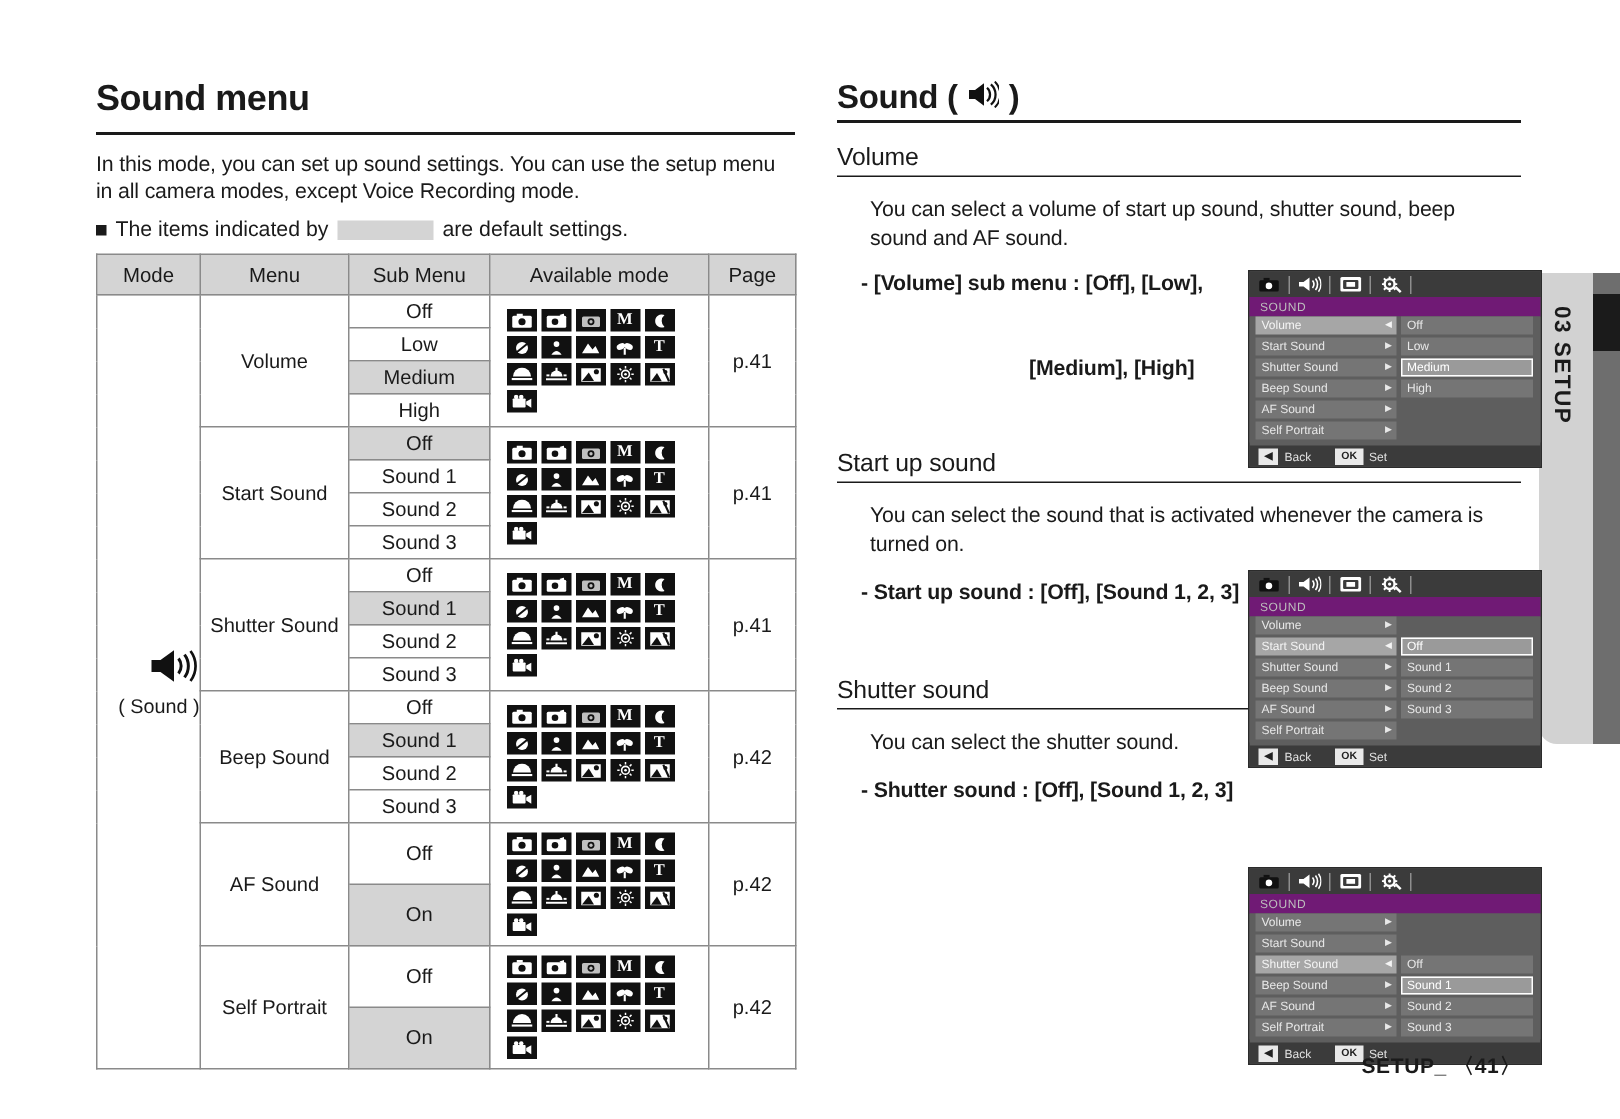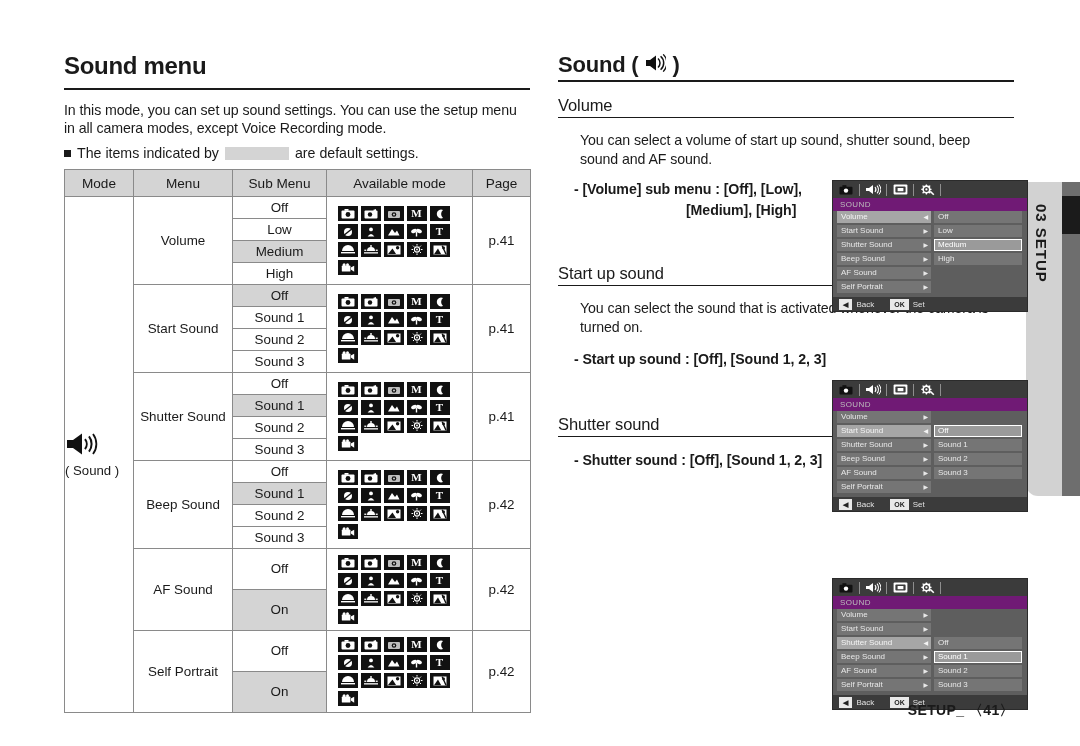--- a/index.html
+++ b/index.html
@@ -155,21 +155,21 @@
   td.page-cell {
     font-size: 13.6px;
     margin-left: 25px;
   }
   td.mode-cell {
     font-size: 13px;
   }
   .mode-cell-inner {
     display: flex;
     flex-direction: column;
-    align-items: flex-start;
+    align-items: flex-end;
     justify-content: center;
     gap: 2px;
   }
   .sound-spk {
     font-size: 26px;
     line-height: 26px;
   }
   .sound-label {
     font-size: 13.2px;
   }
@@ -241,20 +241,21 @@
   .dash-text {
     font-size: 14.2px;
     line-height: 21px;
     margin: 10px 0 0 16px;
     letter-spacing: -0.1px;
     font-weight: bold;
   }
   .dash-text .indent2 {
     display: block;
     padding-left: 112px;
+    margin-top: 36px;
   }
 
   
   .lcd {
     width: 196px;
     border: 1.5px solid #2b2b2b;
     background: #5e5e5e;
     box-sizing: border-box;
     padding: 0;
     font-family: "Liberation Sans", sans-serif;
@@ -1134,20 +1135,21 @@
 
   <h3 class="sub-title" style="margin-top:43px;">Start up sound</h3>
   <div class="sub-rule"></div>
   <p class="body-text" style="width:432px;">You can select the sound that is activated whenever the camera is turned on.</p>
   <div class="dash-text" style="margin-top:12px;">
     <span>- Start up sound : [Off], [Sound 1, 2, 3]</span>
   </div>
 
   <h3 class="sub-title" style="margin-top:45px;">Shutter sound</h3>
   <div class="sub-rule"></div>
+  <p class="body-text">You can select the shutter sound.</p>
   <div class="dash-text" style="margin-top:12px;">
     <span>- Shutter sound : [Off], [Sound 1, 2, 3]</span>
   </div>
 </div>
 
 <div class="lcd-wrap" style="left:832px; top:180px;">
     <div class="lcd">
       <div class="lcd-tabs">
         <div class="lcd-tab">
           <svg width="14" height="10" viewBox="0 0 14 10">

